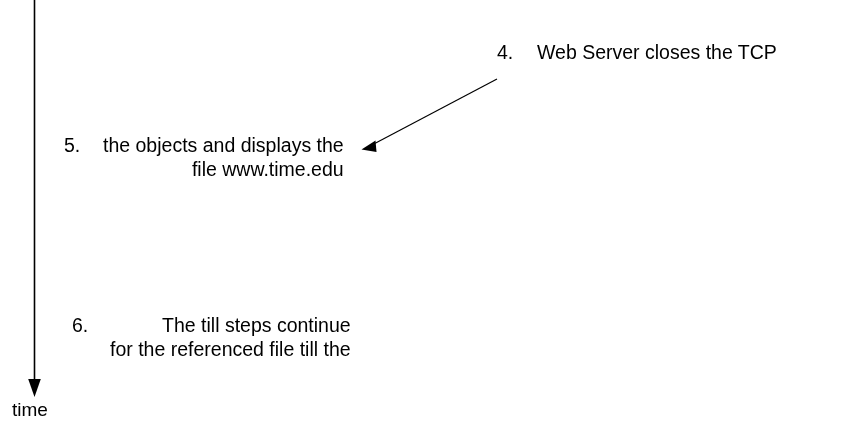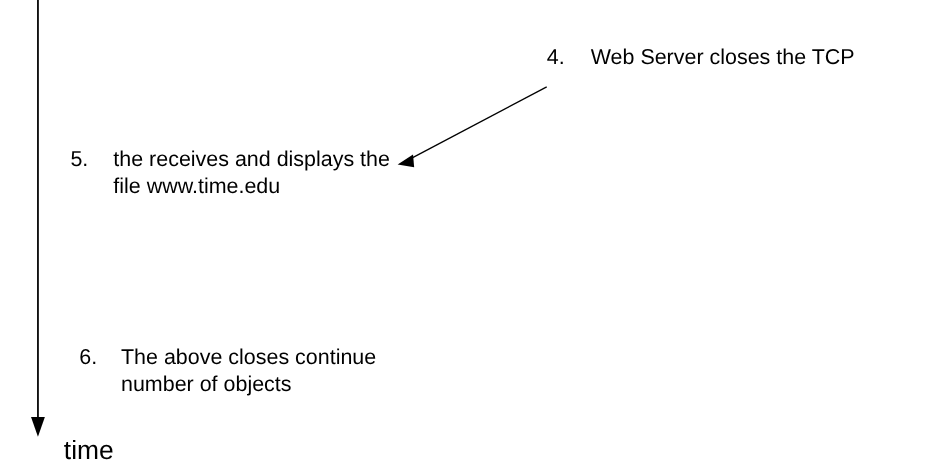--- a/index.html
+++ b/index.html
@@ -25,24 +25,23 @@
     top: 0;
     width: 848px;
     height: 432px;
     pointer-events: none;
   }
 
   .time-label {
     position: absolute;
     left: 12px;
     top: 398px;
-    font-size: 24px;
+    font-size: 19px;
     line-height: 24px;
     white-space: nowrap;
-    margin-left: 46px;
   }
 
   
   .step {
     position: absolute;
     display: flex;
     align-items: flex-start;
     font-size: 19.5px;
     line-height: 24px;
     white-space: nowrap;
@@ -50,20 +49,21 @@
   .step-num {
     flex: 0 0 auto;
     text-align: left;
   }
   .step-body {
     flex: 0 0 auto;
   }
   .step-line {
     display: block;
     white-space: nowrap;
+    text-align: right;
   }
 
   
   #step-4 {
     left: 497px;
     top: 40px;
   }
   #step-4 .step-num { width: 40px; }
 
   
@@ -97,28 +97,28 @@
   <div class="step" id="step-4">
     <span class="step-num">4.</span>
     <span class="step-body">
       <span class="step-line">Web Server closes the TCP</span>
     </span>
   </div>
 
   <div class="step" id="step-5">
     <span class="step-num">5.</span>
     <span class="step-body">
-      <span class="step-line">the receives and displays the</span>
+      <span class="step-line">the objects and displays the</span>
       <span class="step-line">file www.time.edu</span>
     </span>
   </div>
 
   <div class="step" id="step-6">
     <span class="step-num">6.</span>
     <span class="step-body">
-      <span class="step-line">The above closes continue</span>
-      <span class="step-line">number of objects</span>
+      <span class="step-line">The till steps continue</span>
+      <span class="step-line">for the referenced file till the</span>
     </span>
   </div>
 
   <div class="time-label">time</div>
 
 </div>
 
 </body></html>

